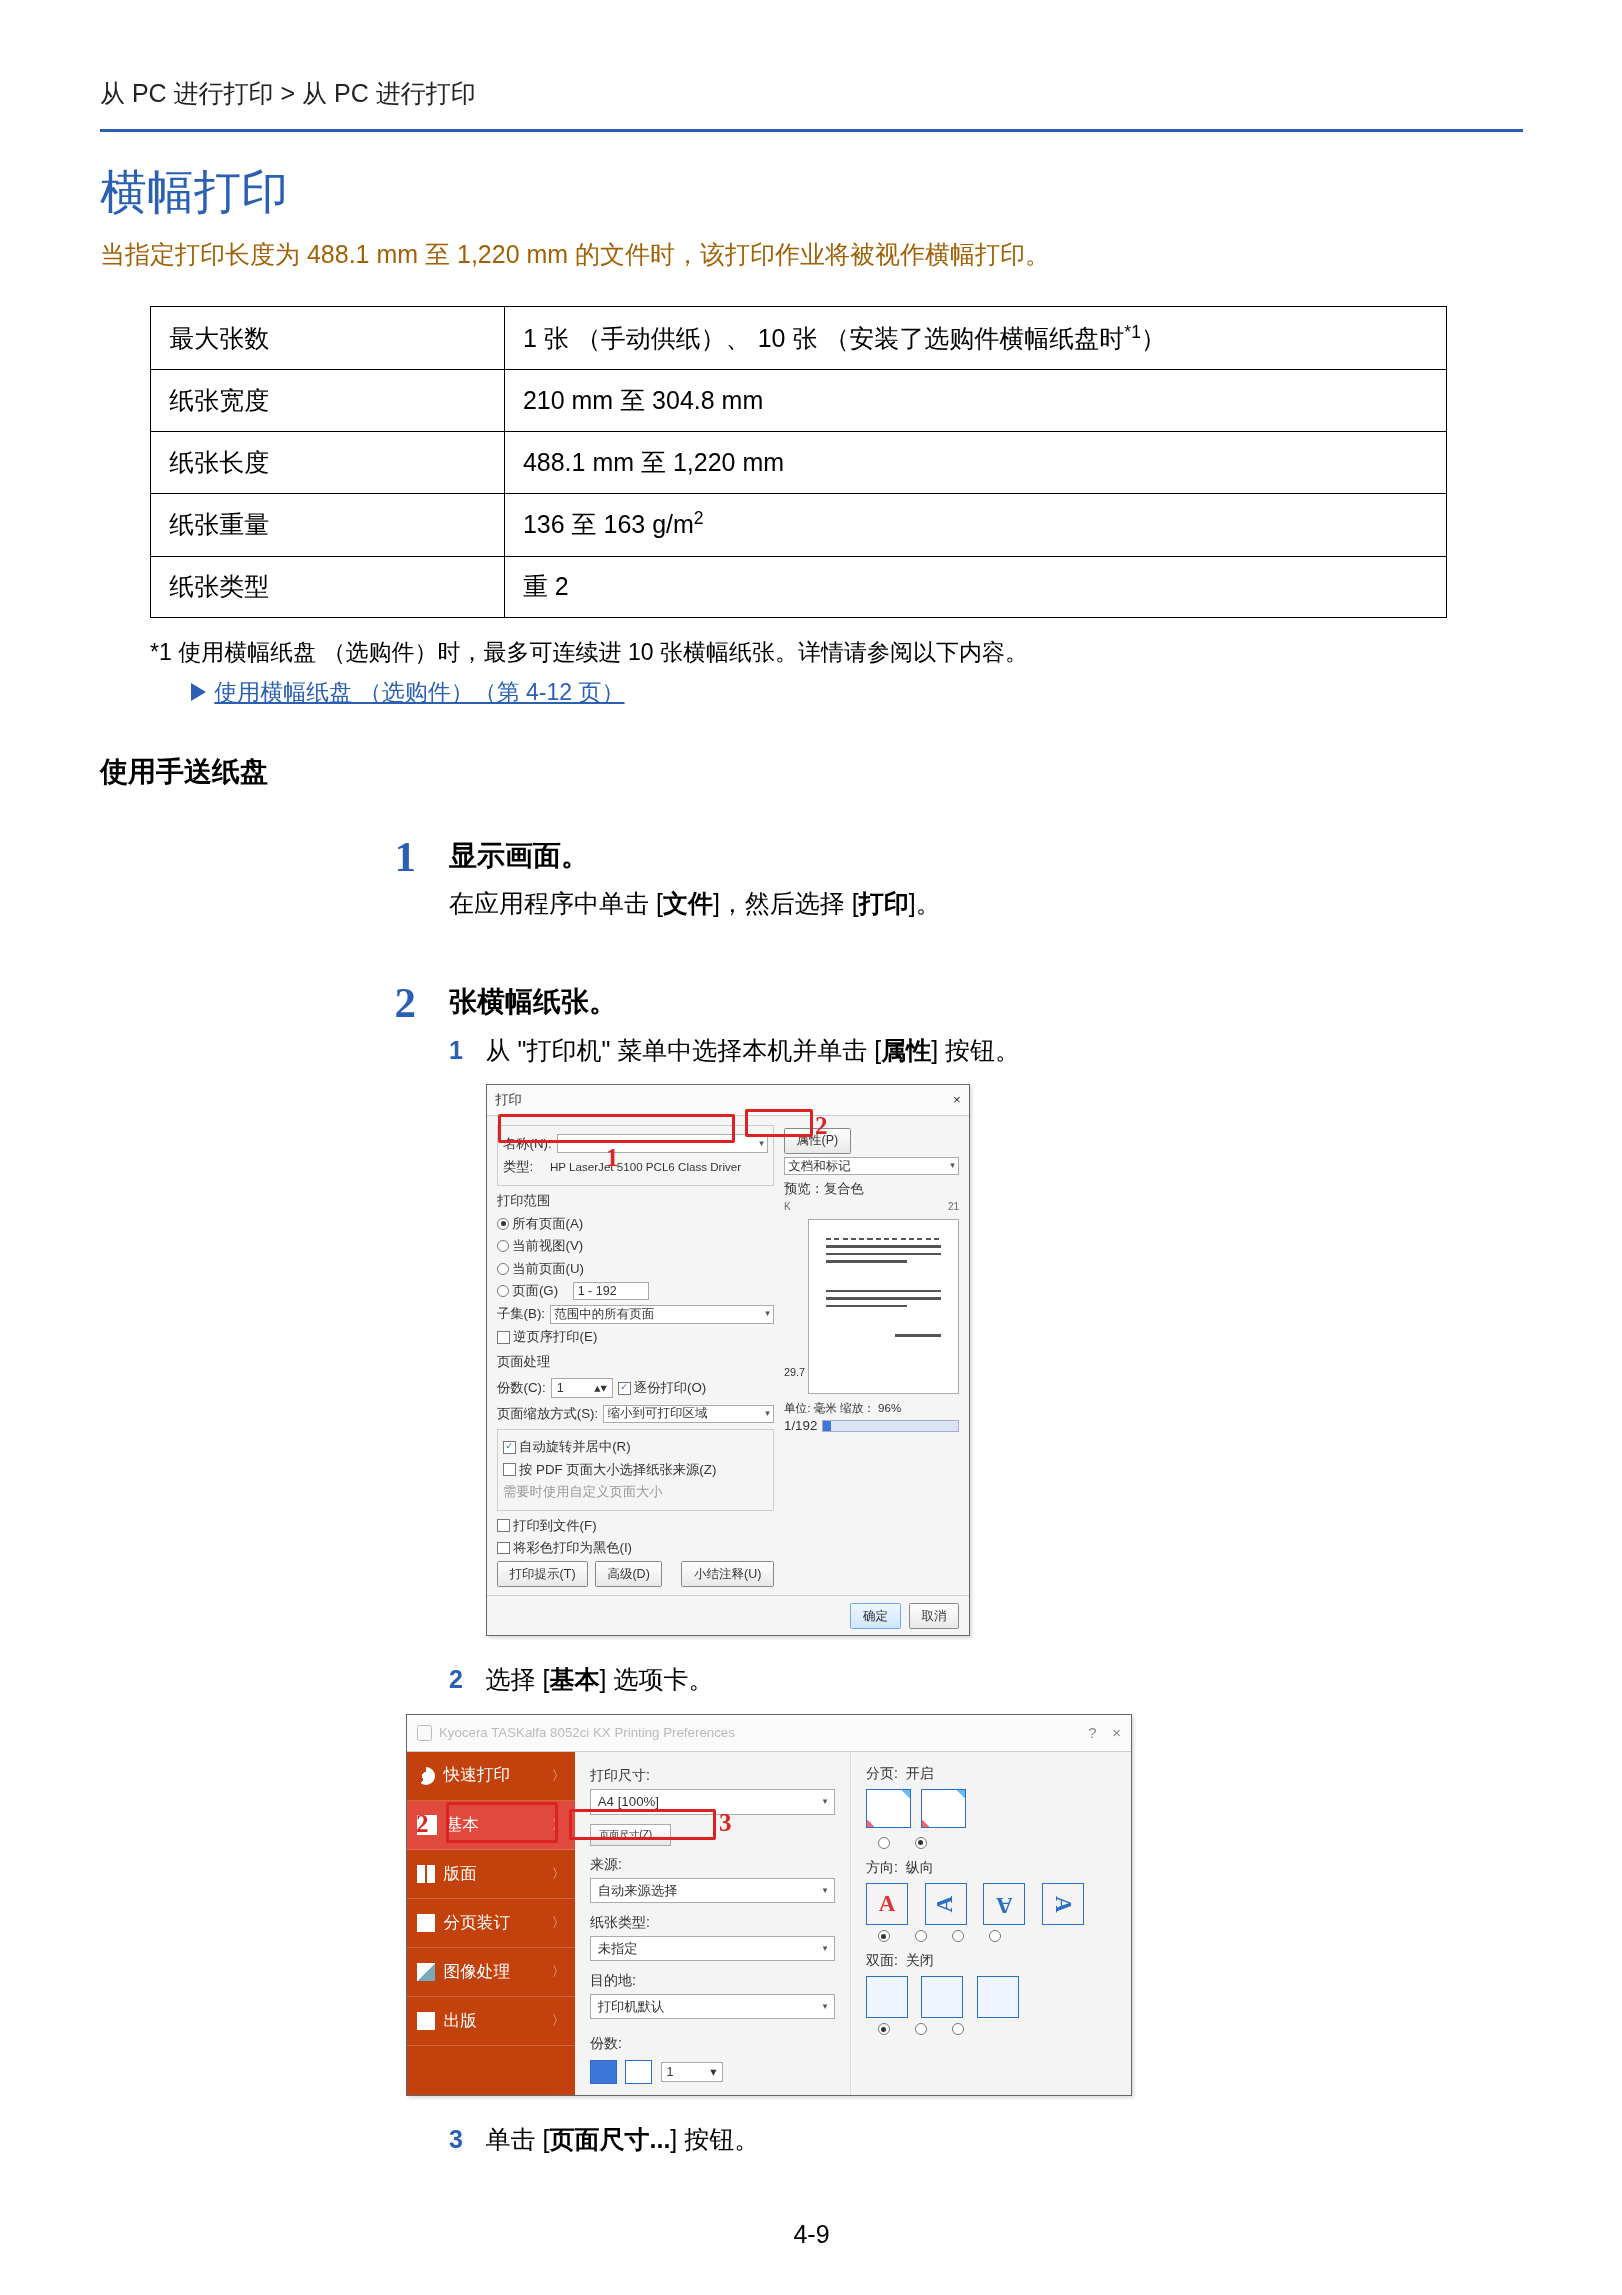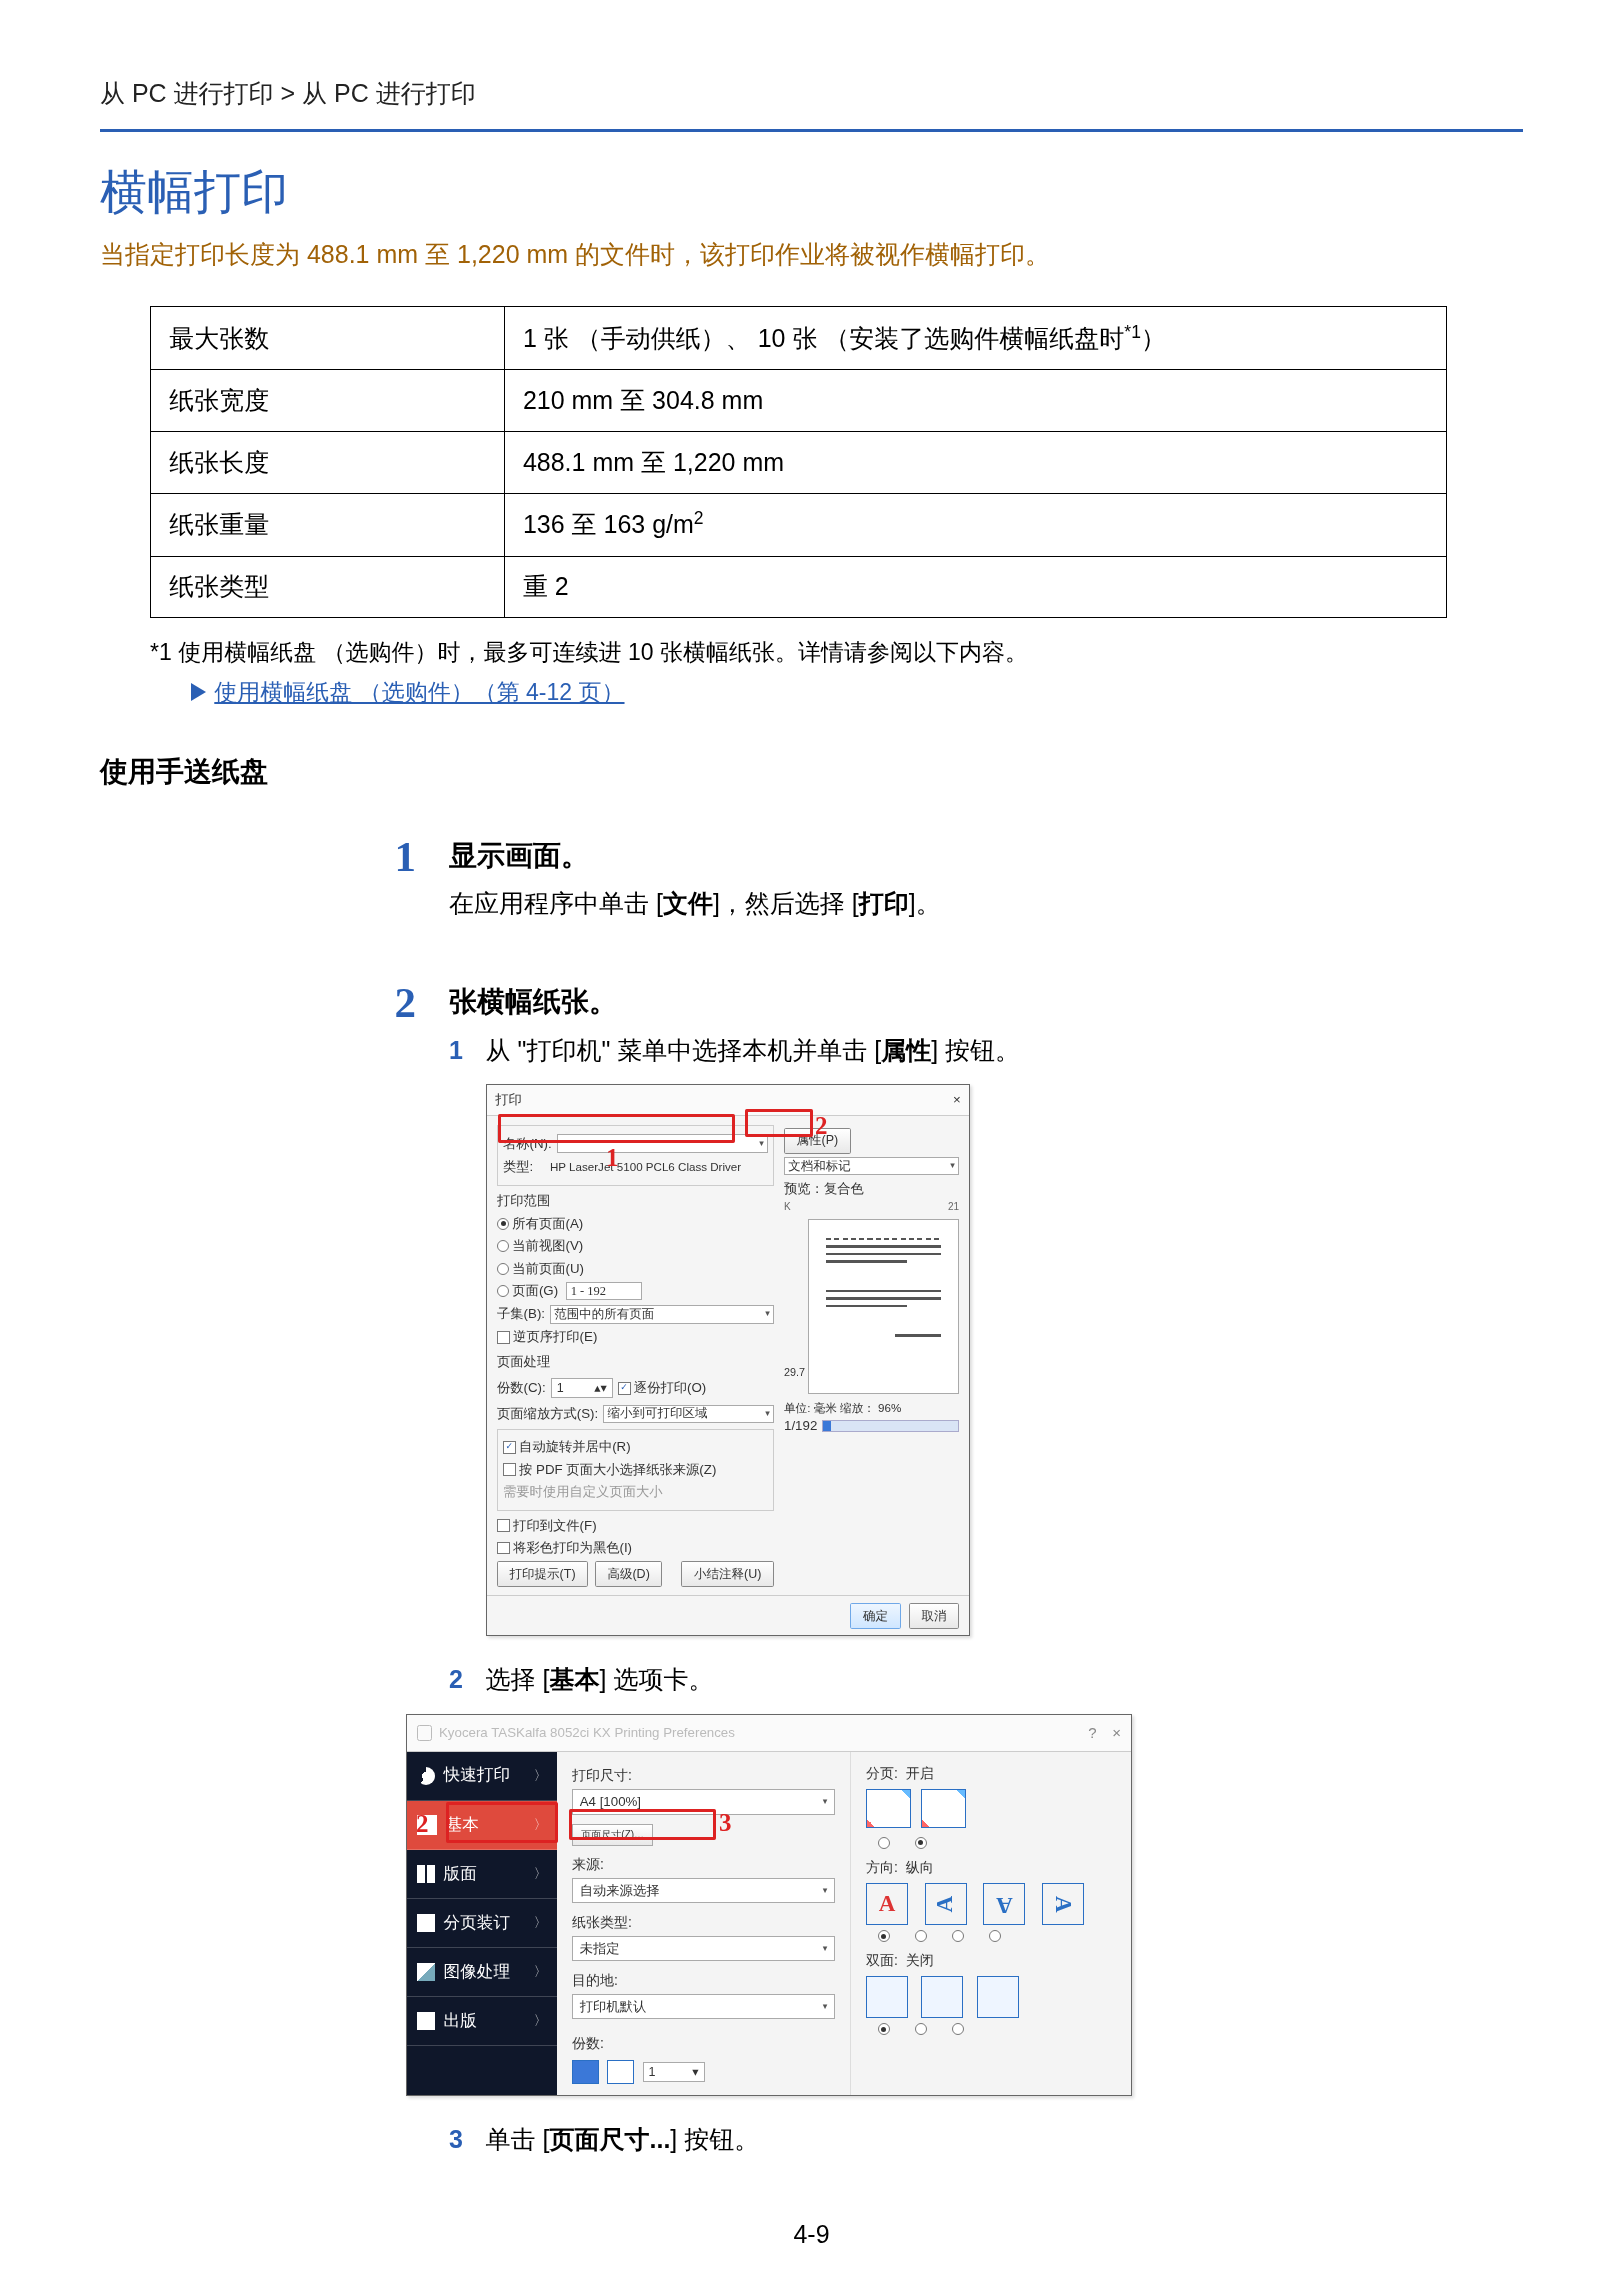--- a/index.html
+++ b/index.html
@@ -192,21 +192,21 @@
   .dialog2 {
     width:724px;border:0.8px solid #666;background:#fff;font-size:15px;color:#333;
     box-shadow:1.7px 1.7px 3.3px rgba(0,0,0,.15);
   }
   .dlg2-title{
     display:flex;justify-content:space-between;align-items:center;
     padding:6.7px 10px;border-bottom:0.8px solid #ccc;background:#fafafa;color:#888;
   }
   .dlg2-body{display:flex;min-height:250px;}
   .dlg2-side{
-    width:150px;background:#0f172a;color:#fff;
+    width:168px;background:#c2410c;color:#fff;
   }
   .side-item{
     display:flex;align-items:center;gap:8.3px;padding:11.6px 10px;border-bottom:0.8px solid rgba(255,255,255,.2);
     font-size:16.6px;justify-content:space-between;
   }
   .side-item.active{background:#df4a3d;}
   .side-item .ico{width:18.3px;height:18.3px;display:inline-block;}
   .side-left{display:flex;align-items:center;gap:8.3px;}
   .side-arrow{color:rgba(255,255,255,.7);font-size:13.3px;}
   .dlg2-mid{
@@ -337,21 +337,21 @@
                   <span class="radio"></span>
                   <span>当前视图(V)</span>
                 </div>
               <div class="chklabel">
                   <span class="radio"></span>
                   <span>当前页面(U)</span>
                 </div>
               <div class="chklabel">
                   <span class="radio"></span>
                   <span>页面(G)</span>
-                  <span class="input" style="flex:0 0 67px;margin-left:5px;font-family:Liberation Serif, serif;">1 - 192</span>
+                  <span class="input" style="flex:0 0 67px;margin-left:12px;">1 - 192</span>
                 </div>
               <div class="row">
                 <span class="lbl">子集(B):</span>
                 <span class="select">
                     <span>范围中的所有页面</span>
                     <span class="caret">▾</span>
                   </span>
               </div>
               <div class="chklabel">
                   <span class="chk"></span>

